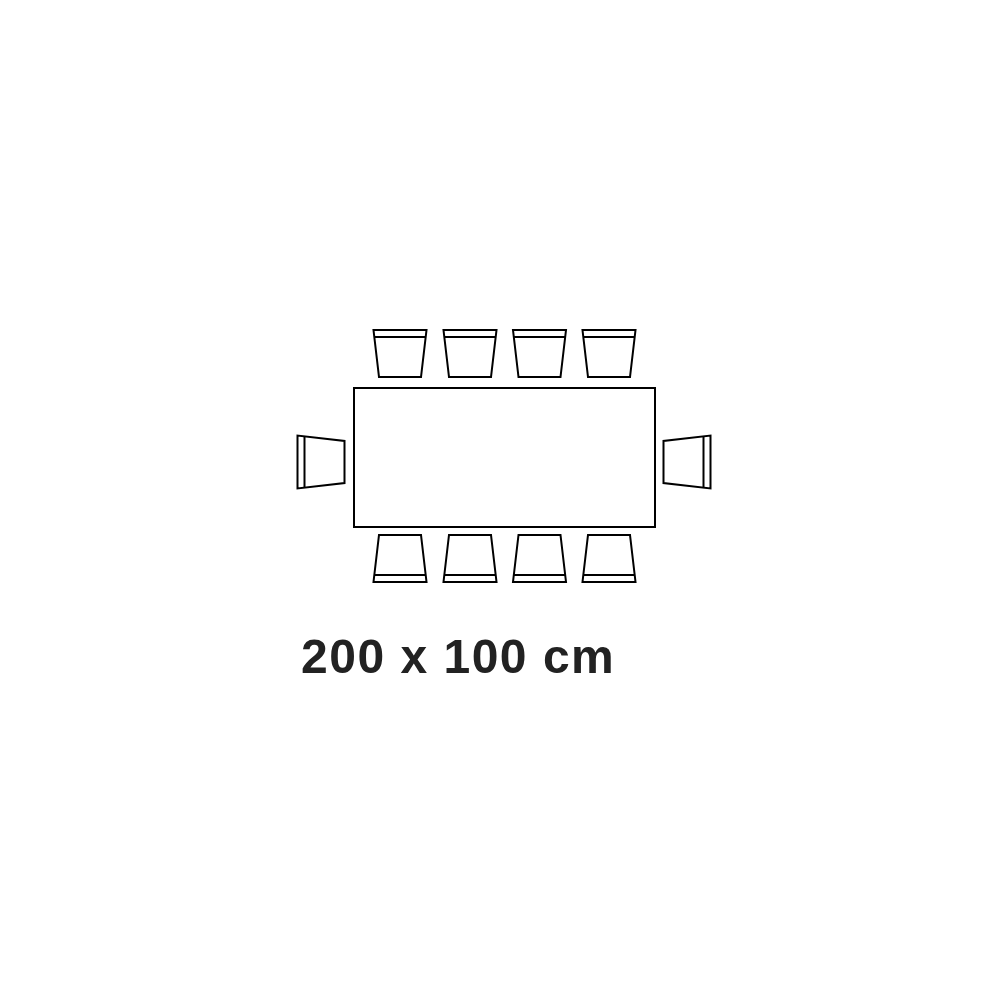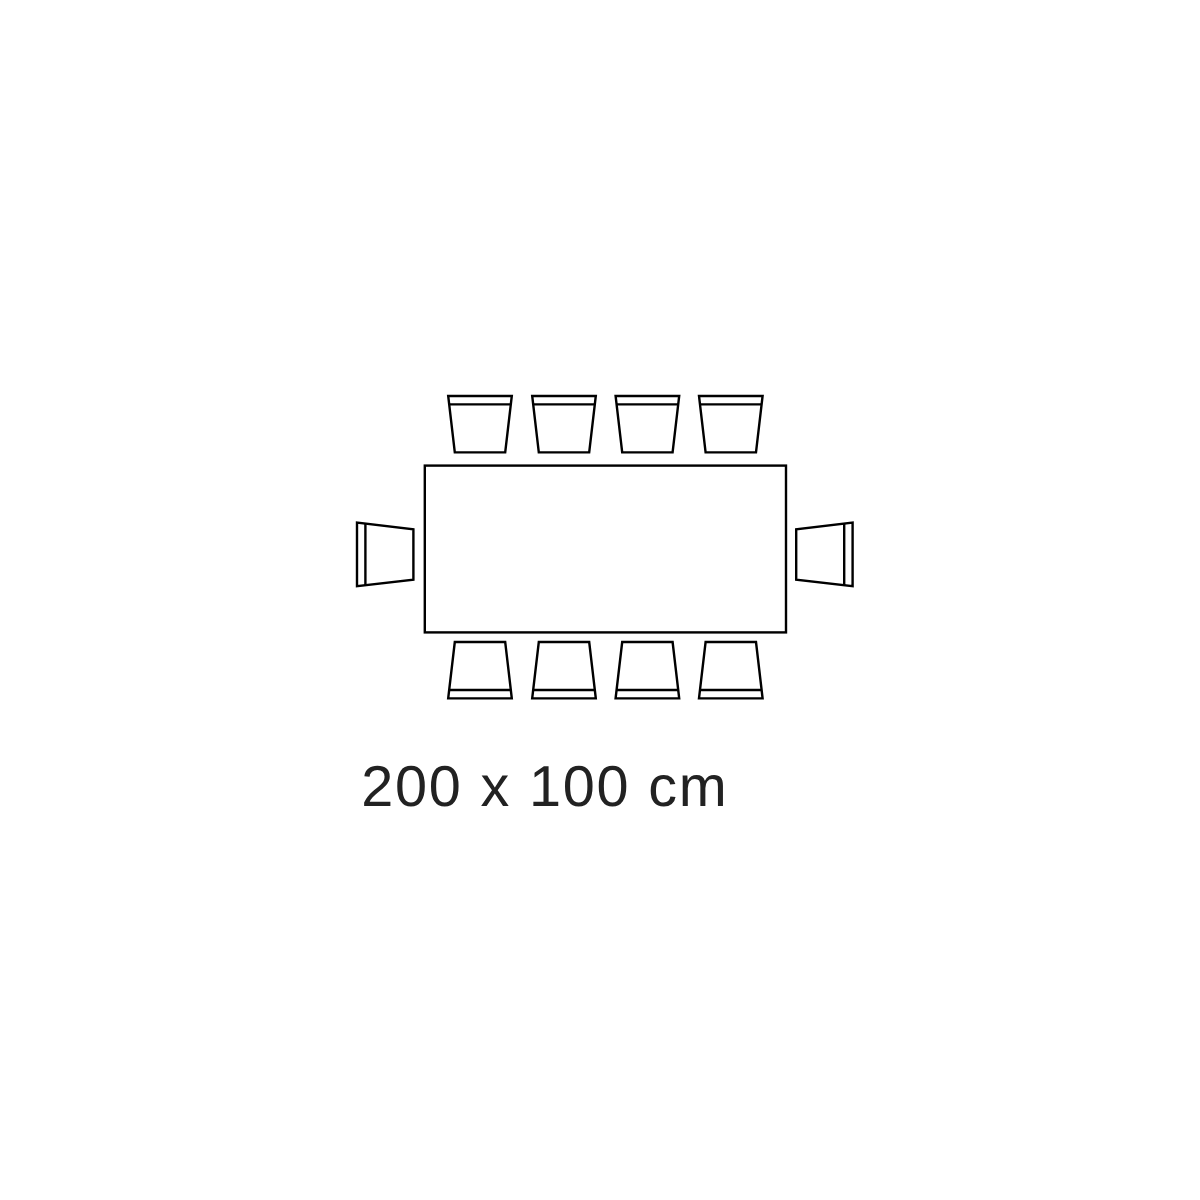--- a/index.html
+++ b/index.html
@@ -28,21 +28,21 @@
     stroke-width: 2;
     fill: none;
     stroke-linejoin: miter;
     stroke-linecap: butt;
   }
   .dim-label {
     position: absolute;
     left: 301px;
     top: 633px;
     font-size: 48px;
-    font-weight: 400;
+    font-weight: 700;
     letter-spacing: 1.5px;
     line-height: 1;
     color: var(--text, #222222);
     white-space: nowrap;
     text-align: center;
   }
 </style>
 </head>
 <body>
 

